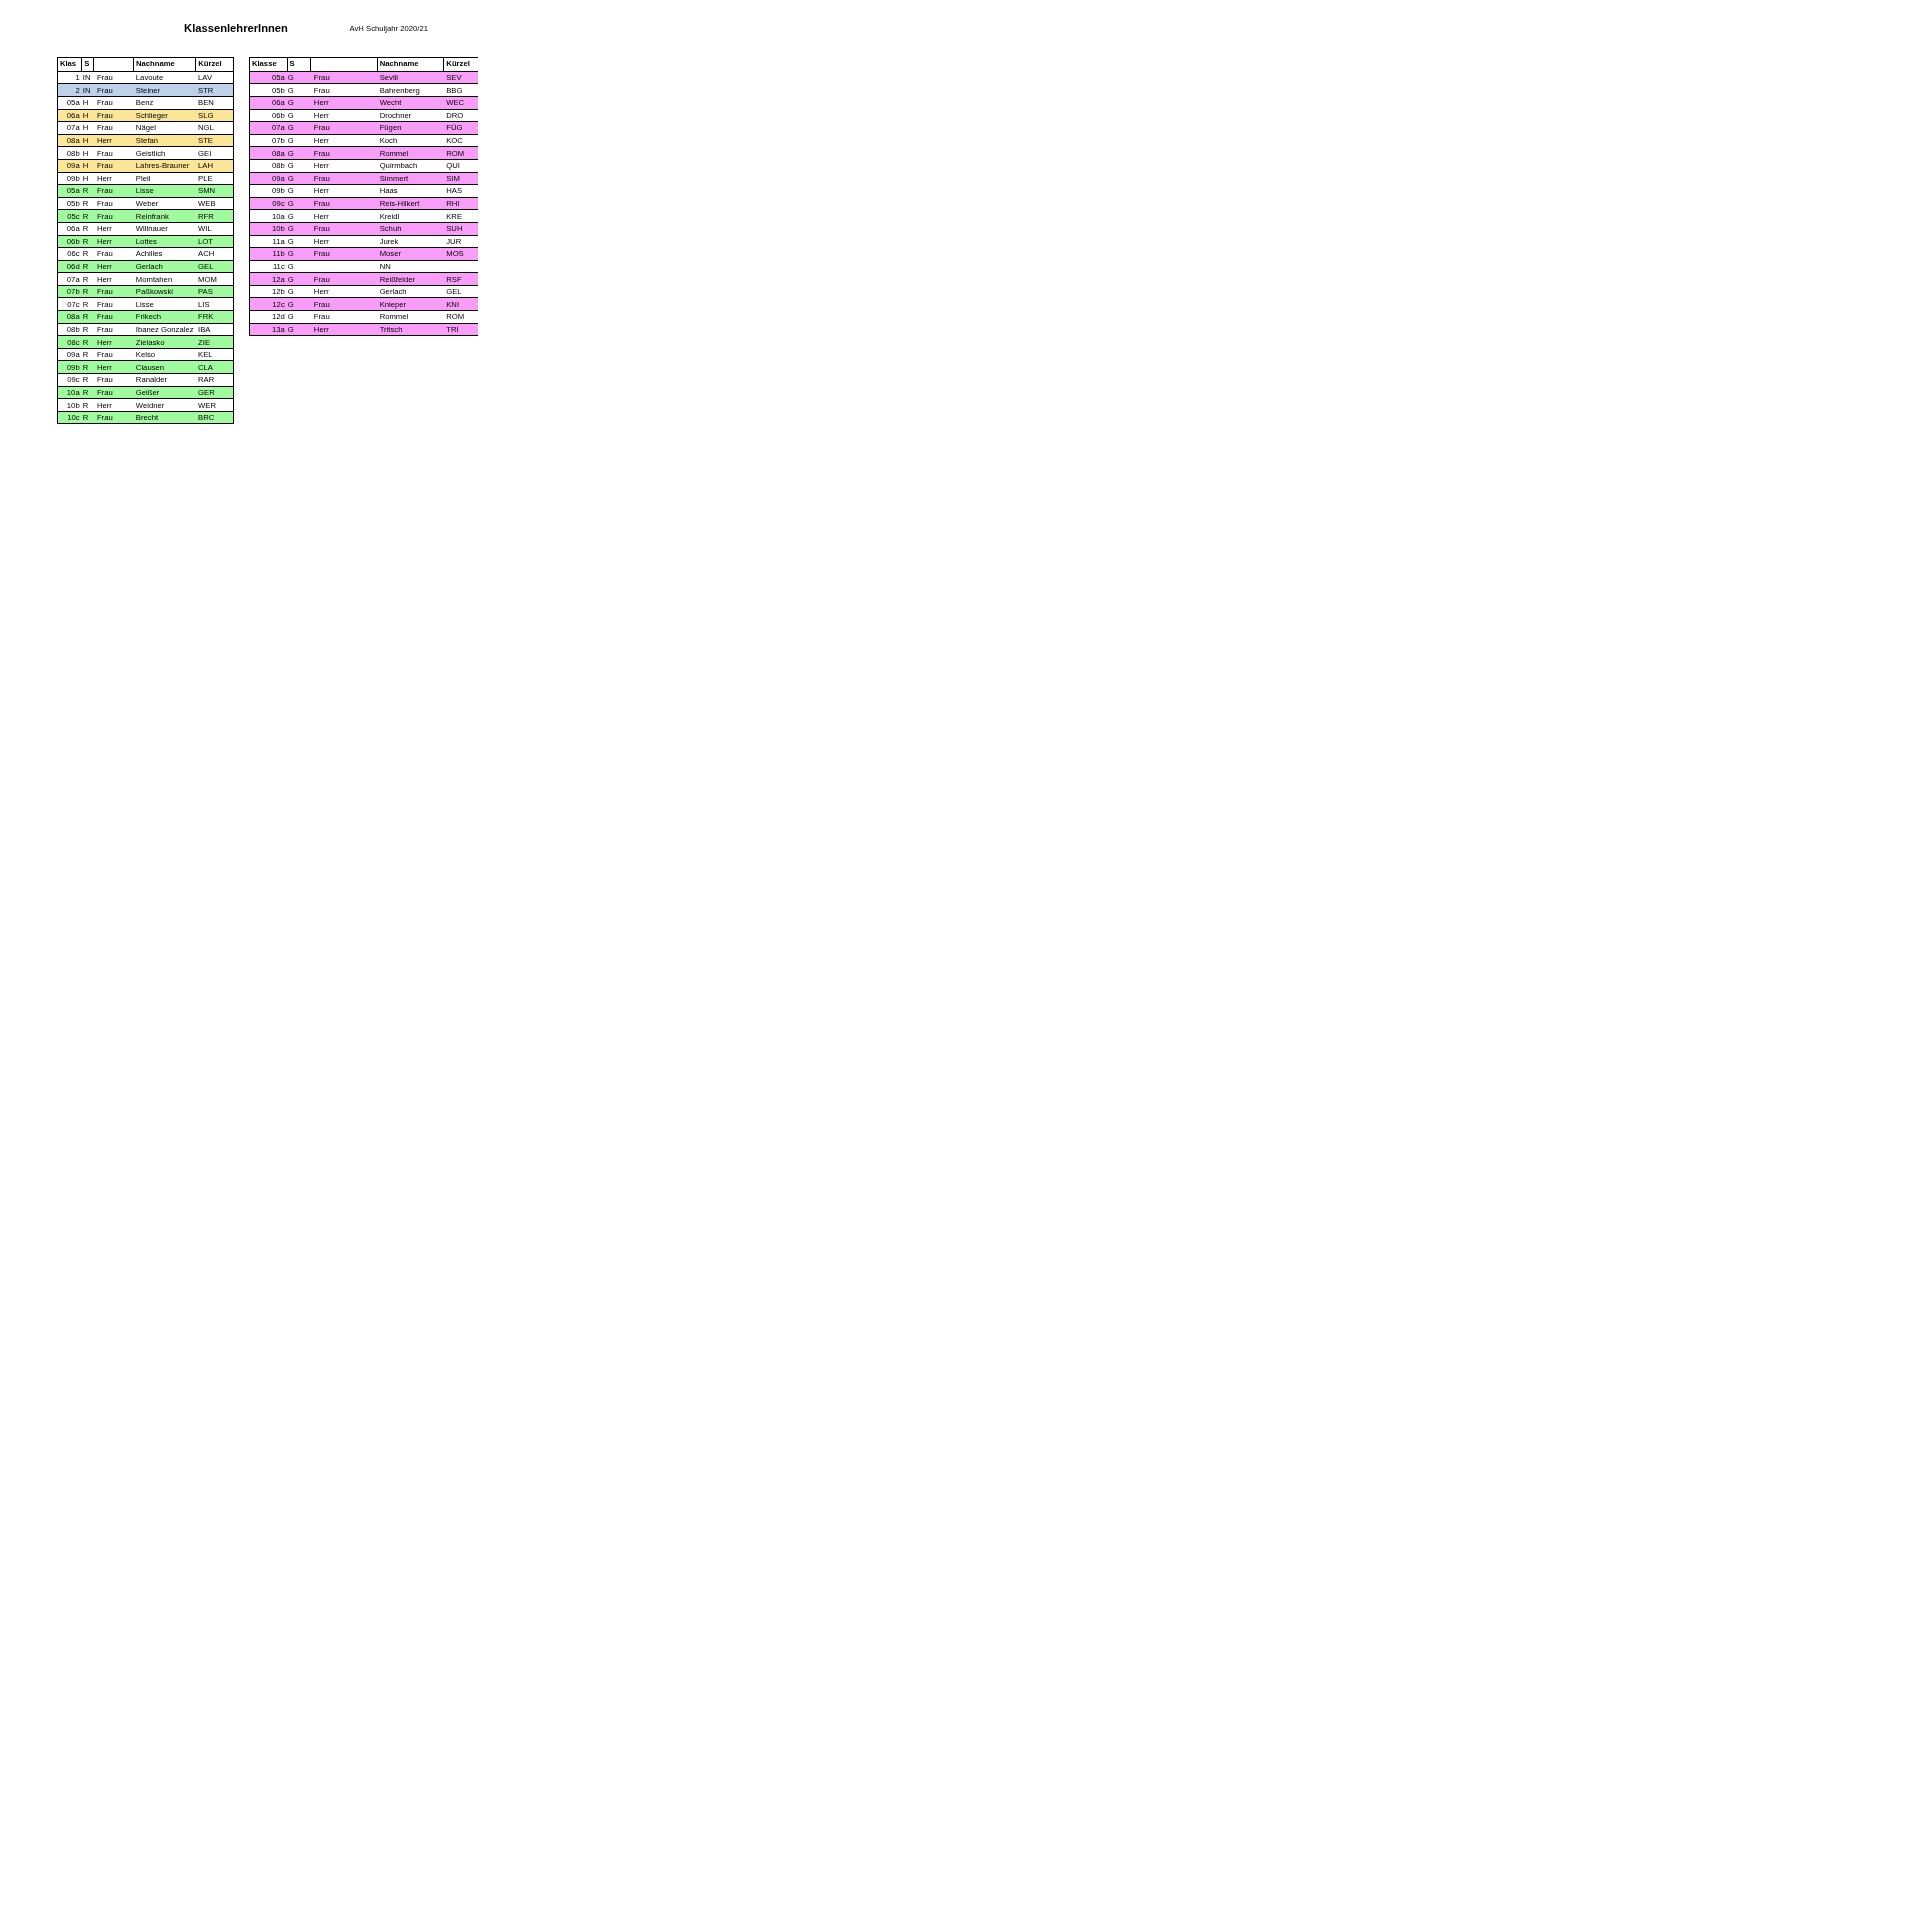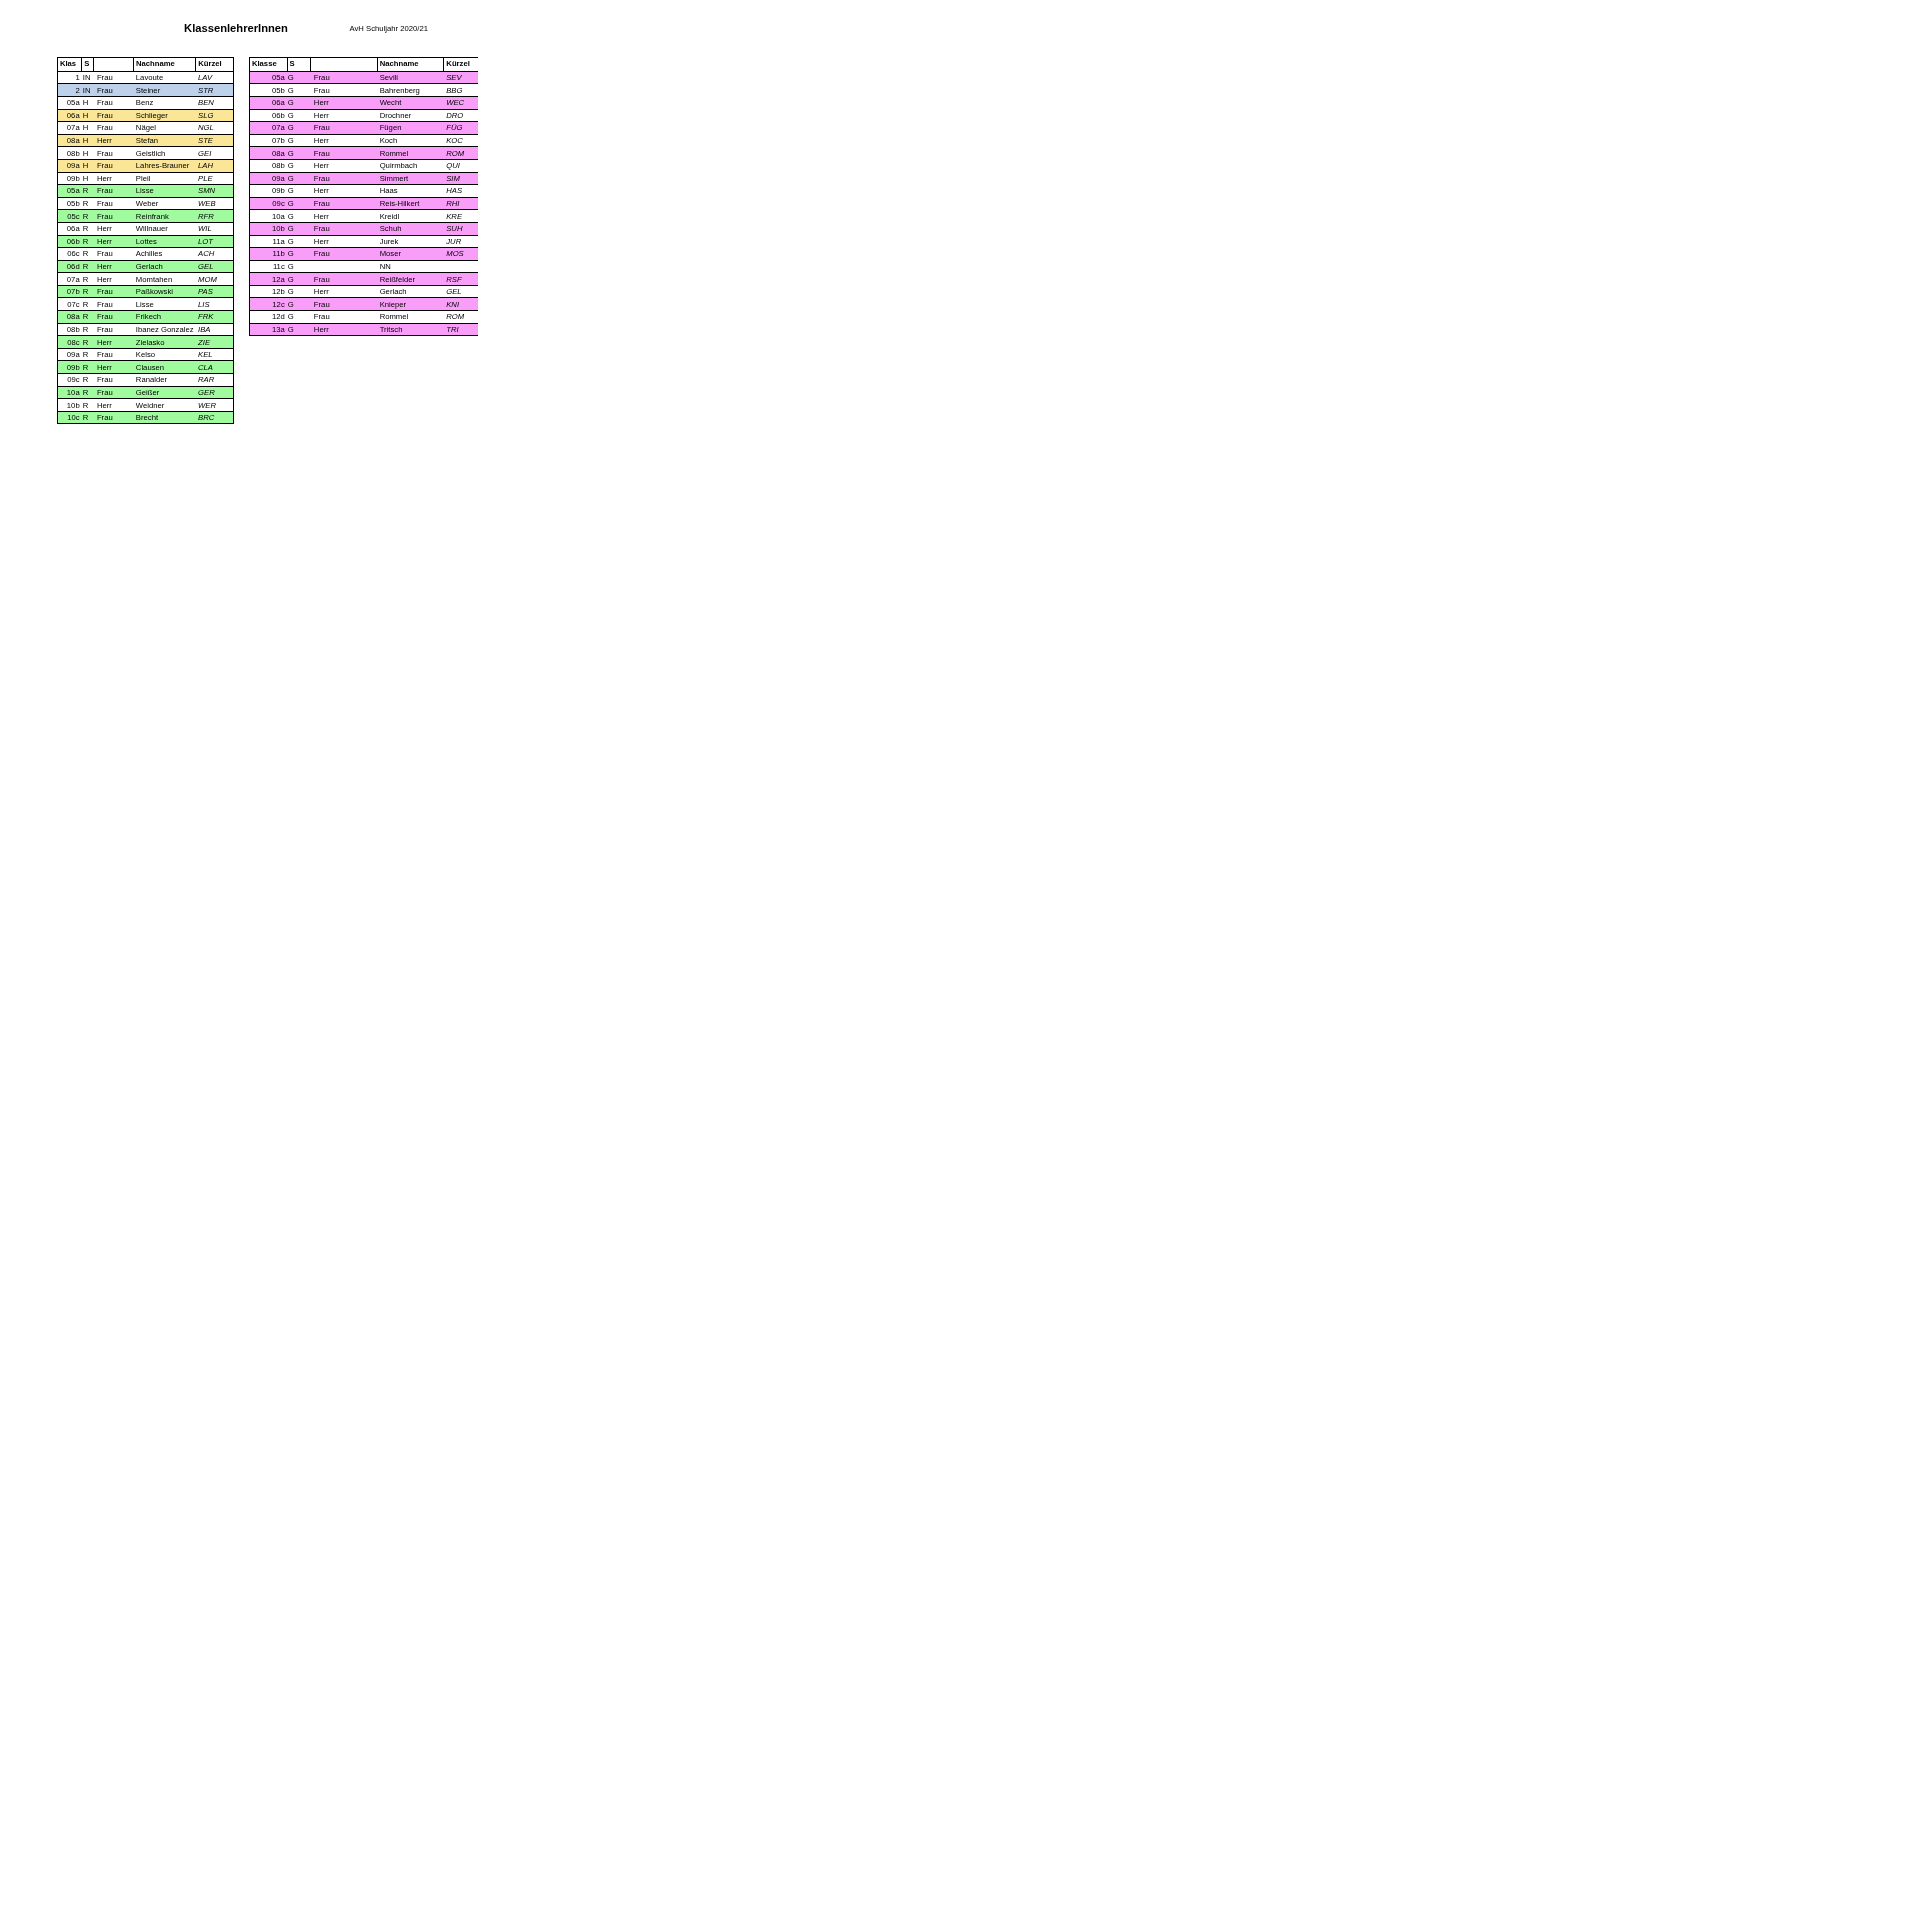--- a/index.html
+++ b/index.html
@@ -67,21 +67,21 @@
   .col-kuerzel { width: 37px; margin-top: 17px; }
   .t1 .col-klasse  { width: 31px; }
   .t1 .col-s       { width: 19.6px; }
   .t1 .col-anrede  { width: 55px; }
   .t1 .col-nachname{ width: 55px; }
   .t1 .col-kuerzel { width: 31px; }
   td.col-klasse { text-align: right; padding-right: 2.3px; }
   td.col-s      { text-align: left; padding-left: 0.8px; }
   td.col-anrede { padding-left: 3.1px; }
   td.col-nachname { padding-left: 2.3px; }
-  td.col-kuerzel { padding-left: 2.3px; font-style: italic; }
+  td.col-kuerzel { padding-left: 2.3px; }
 </style>
 </head>
 <body>
 
 <div class="page">
 
   <h1 class="page-title">KlassenlehrerInnen</h1>
   <div class="page-subtitle">AvH Schuljahr 2020/21</div>
 
   <table class="kl-table t0">

